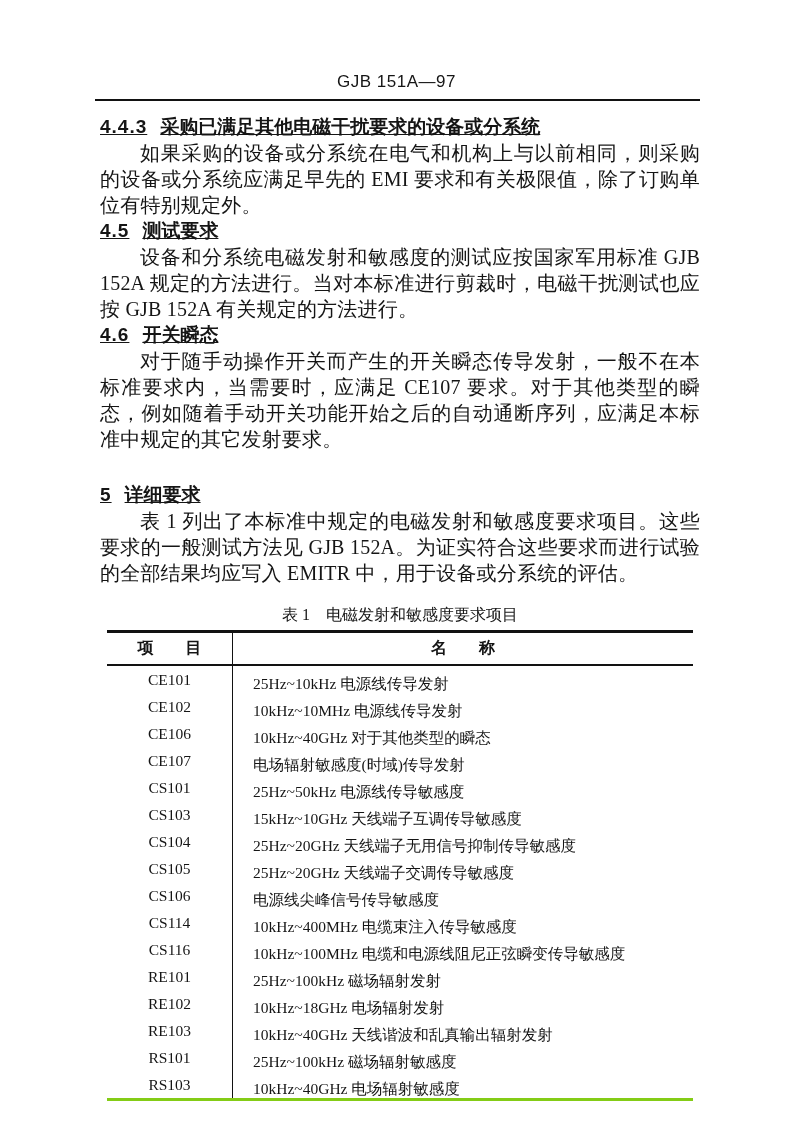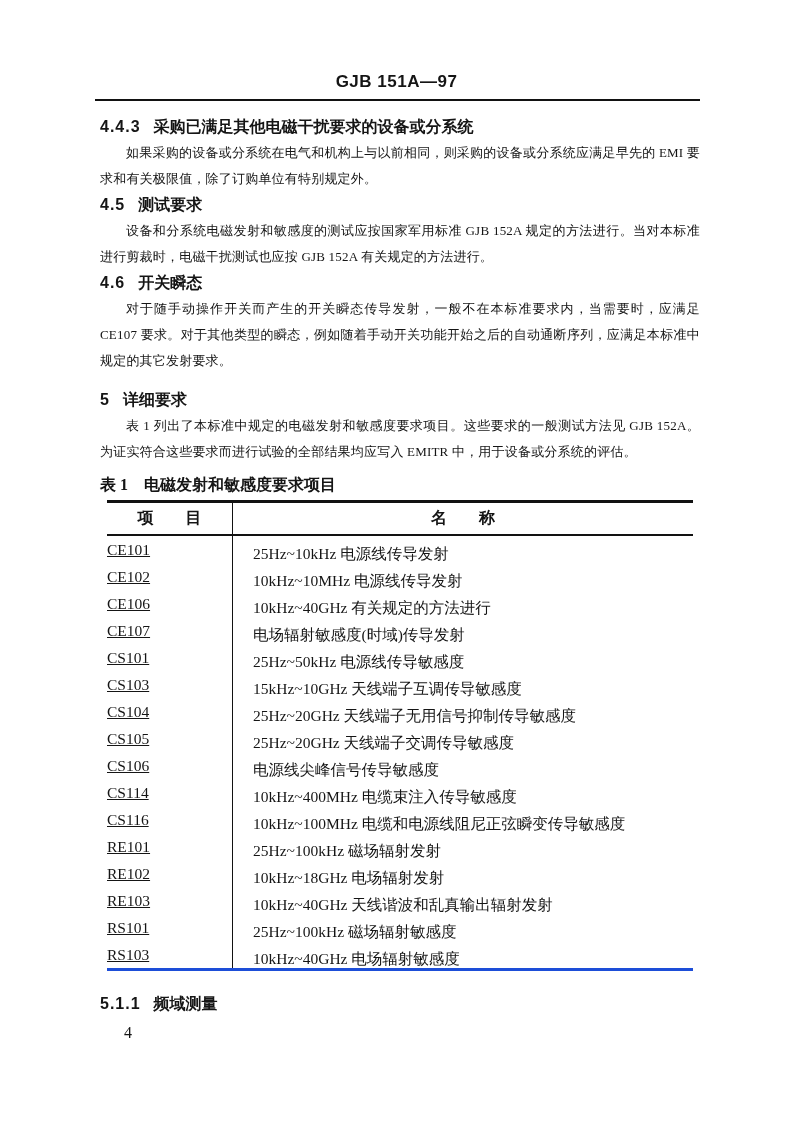--- a/index.html
+++ b/index.html
@@ -9,84 +9,84 @@
     color: #151515;
     font-family: "Liberation Serif", "DejaVu Serif", serif;
     box-sizing: border-box;
     position: relative;
     overflow: hidden;
   }
   .header-title {
     padding-top: 72px;
     text-align: center;
     font-family: "Liberation Sans", "DejaVu Sans", sans-serif;
-    font-weight: bold;
+    font-weight: normal;
     font-size: 17px;
     letter-spacing: 0.5px;
   }
   .header-rule {
     height: 0;
     border-top: 2.5px solid #121212;
     margin: 7px 93px 0 95px;
   }
   .content { padding: 0 93px 0 100px; }
 
   .heading {
     font-family: "Liberation Sans", "DejaVu Sans", sans-serif;
     font-weight: bold;
-    font-size: 16px;
-    line-height: 26px;
+    font-size: 19px;
+    line-height: 26px;
+    text-decoration: underline;
   }
   .hnum { margin-right: 13px; letter-spacing: 1px; }
   .heading-443 { margin-top: 13px; }
-  .heading-5   { margin-top: 13px; }
+  .heading-5   { margin-top: 30px; }
   .heading-51  { margin-top: 12px; }
   .heading-511 { margin-top: 20px; }
 
   .para {
     margin: 0;
-    font-size: 13px;
+    font-size: 20px;
     line-height: 26px;
     text-indent: 2em;
     text-align: justify;
     letter-spacing: 0.2px;
   }
 
   .table-caption {
-    text-align: left;
+    text-align: center;
     font-size: 16px;
     line-height: 26px;
-    margin-top: 7px;
-    font-weight: bold;
+    margin-top: 16px;
+    font-weight: normal;
   }
   table.req-table {
     border-collapse: collapse;
     width: 586px;
     margin-left: 7px;
     margin-top: 2px;
     border-top: 3px solid #121212;
-    border-bottom: 3px solid #1d4ed8;
+    border-bottom: 3px solid #84cc16;
     font-size: 15.5px;
   }
   table.req-table th {
     border-bottom: 2px solid #121212;
     font-weight: bold;
     height: 31px;
     text-align: center;
     font-size: 16px;
     padding: 0;
   }
   th.col-item, td.cell-code { border-right: 1.3px solid #121212; }
   th.col-item { width: 125px; }
   td.cell-code {
-    text-align: left;
+    text-align: center;
     height: 19px;
     line-height: 19px;
     padding: 0;
-    text-decoration: underline;
   }
   td.cell-name {
     padding: 8px 0 0 20px;
     height: 19px;
     line-height: 19px;
     white-space: nowrap;
   }
   .page-number {
     margin-top: 3px;
     padding-left: 24px;
@@ -139,21 +139,21 @@
       <tr>
           <td class="cell-code">CE101</td>
           <td class="cell-name">25Hz~10kHz 电源线传导发射</td>
         </tr>
           <tr>
           <td class="cell-code">CE102</td>
           <td class="cell-name">10kHz~10MHz 电源线传导发射</td>
         </tr>
           <tr>
           <td class="cell-code">CE106</td>
-          <td class="cell-name">10kHz~40GHz 有关规定的方法进行</td>
+          <td class="cell-name">10kHz~40GHz 对于其他类型的瞬态</td>
         </tr>
           <tr>
           <td class="cell-code">CE107</td>
           <td class="cell-name">电场辐射敏感度(时域)传导发射</td>
         </tr>
           <tr>
           <td class="cell-code">CS101</td>
           <td class="cell-name">25Hz~50kHz 电源线传导敏感度</td>
         </tr>
           <tr>

